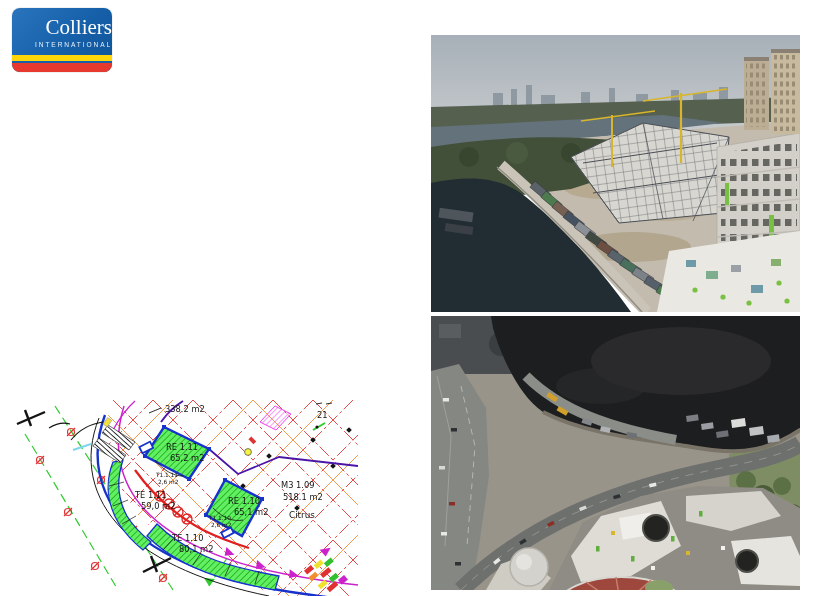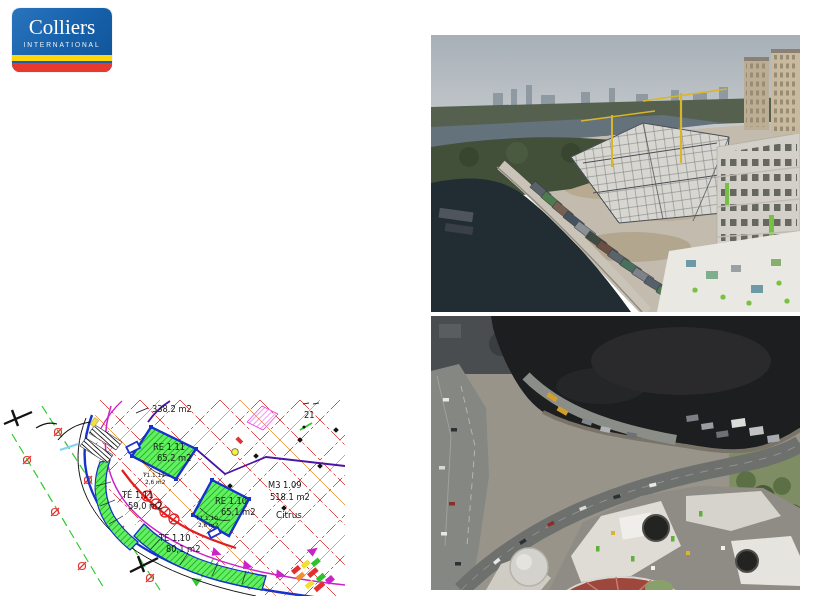--- a/index.html
+++ b/index.html
@@ -3,33 +3,33 @@
 <meta charset="utf-8">
 <style>
   html,body{margin:0;padding:0;background:#fff;}
   .slide{position:relative;width:822px;height:596px;background:#ffffff;overflow:hidden;
          font-family:"Liberation Sans",sans-serif;}
   
   .logo{position:absolute;left:12px;top:8px;width:100px;height:64px;border-radius:8px;
         overflow:hidden;display:flex;flex-direction:column;
         background:linear-gradient(135deg,#2a74bd 0%,#1660a9 55%,#0f5397 100%);
         box-shadow:0 0 0 1px rgba(0,0,0,0.05);}
-  .logo-body{flex:1;display:flex;flex-direction:column;justify-content:center;align-items:center;padding-top:2px;}
+  .logo-body{flex:1;display:flex;flex-direction:column;justify-content:center;align-items:flex-end;padding-top:2px;}
   .logo-brand{color:#ffffff;font-family:"Liberation Serif",serif;font-size:21px;line-height:21px;font-weight:400;}
   .logo-sub{color:#eaf2fa;font-size:6.6px;letter-spacing:1.9px;margin-top:3px;}
   .stripe-y{height:6px;background:#ffd60a;}
   .gap{height:2.5px;background:#1660a9;}
   .stripe-r{height:9px;background:#e8392e;}
   
   .photo{position:absolute;overflow:hidden;}
   .photo svg{display:block;}
   .photo-top{left:431px;top:35px;width:369px;height:277px;}
   .photo-bottom{left:431px;top:316px;width:369px;height:274px;}
   
-  .siteplan{position:absolute;left:0;top:400px;width:345px;height:196px;}
+  .siteplan{position:absolute;left:13px;top:400px;width:345px;height:196px;}
   .siteplan text{font-family:"DejaVu Sans",sans-serif;fill:#161616;}
   .lbl{font-size:8.3px;}
   .lbl-sm{font-size:5.8px;}
   .lbl-tenant{font-size:8.8px;fill:#2233cc;}
 </style>
 </head>
 <body>
 
 <div class="slide">
 

